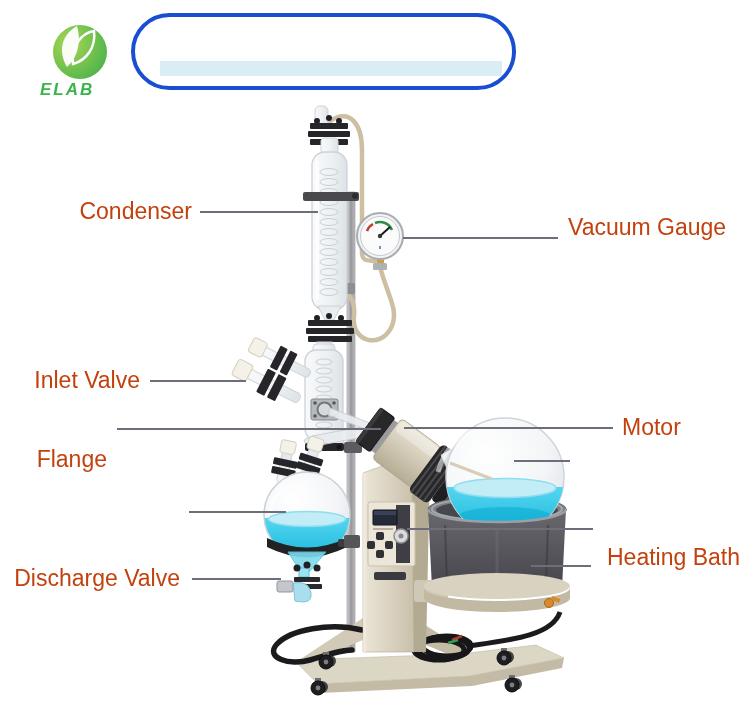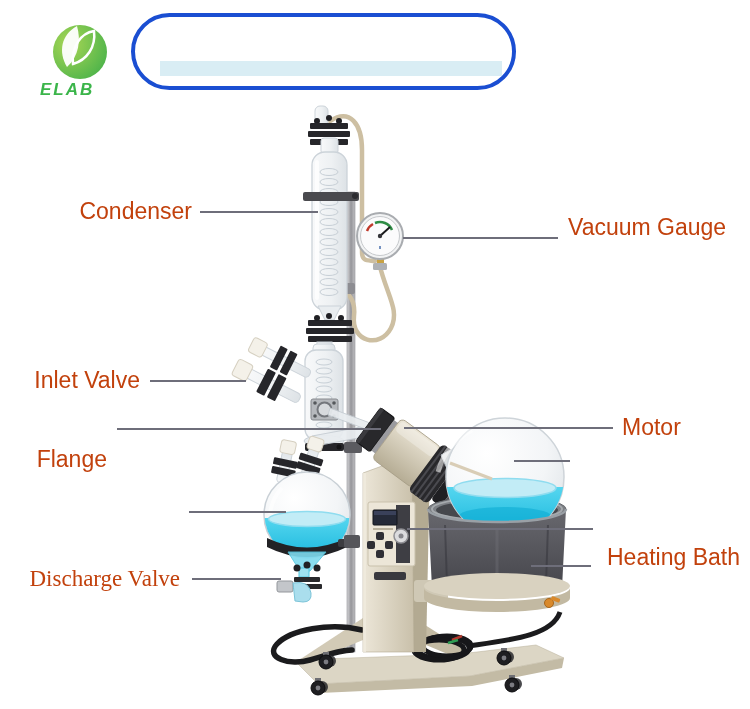--- a/index.html
+++ b/index.html
@@ -332,15 +332,15 @@
   <div class="line" style="left:407px;top:528px;width:186px;"></div>
   <div class="line" style="left:531px;top:565px;width:60px;"></div>
   <div class="line" style="left:192px;top:578px;width:89px;"></div>
 
   <div class="lbl right-align" style="right:558px;top:200px;">Condenser</div>
   <div class="lbl" style="left:568px;top:216px;">Vacuum Gauge</div>
   <div class="lbl right-align" style="right:610px;top:369px;">Inlet Valve</div>
   <div class="lbl right-align" style="right:643px;top:440px;margin-top:8px;">Flange</div>
   <div class="lbl" style="left:622px;top:416px;">Motor</div>
   <div class="lbl" style="left:607px;top:546px;">Heating Bath</div>
-  <div class="lbl right-align" style="right:570px;top:567px;font-family:Liberation Serif, serif;">Discharge Valve</div>
+  <div class="lbl right-align" style="right:570px;top:567px;">Discharge Valve</div>
 
 </div>
 
 </body></html>

